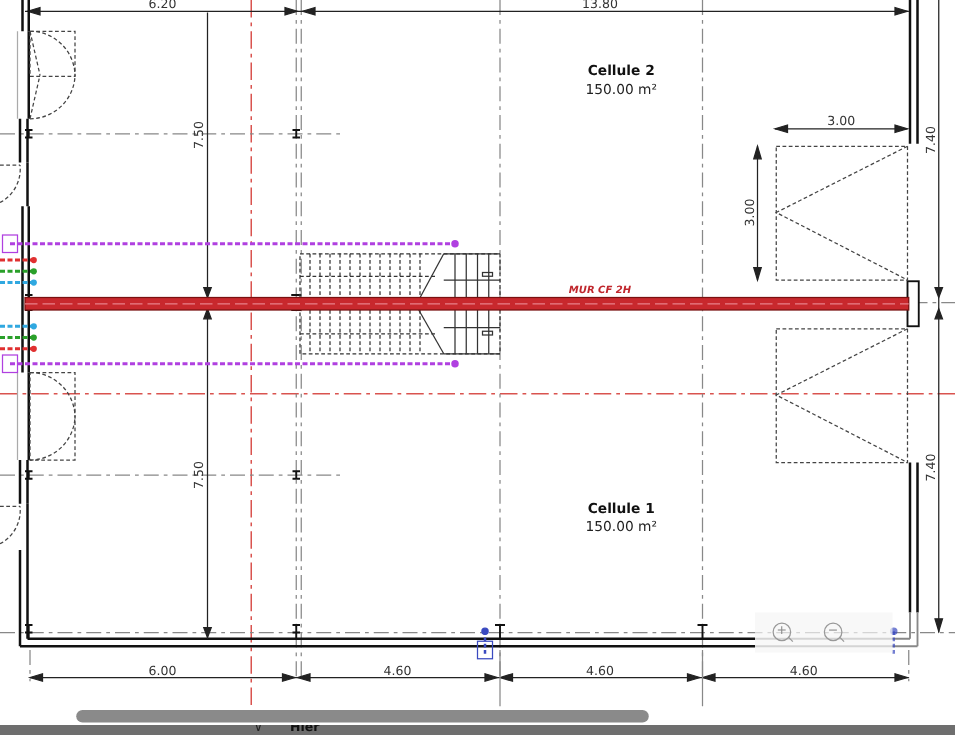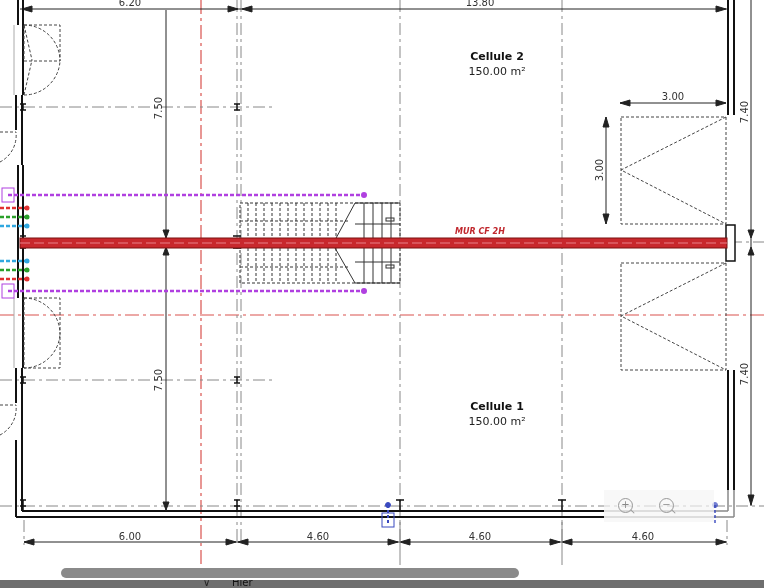--- a/index.html
+++ b/index.html
@@ -5,21 +5,21 @@
     html, body { margin: 0; padding: 0; background: #ffffff; }
     body { width: 764px; height: 588px; overflow: hidden; position: relative; font-family: "DejaVu Sans", sans-serif; }
     #viewer { position: absolute; left: 0; top: 0; width: 764px; height: 584px; background: #fff; overflow: hidden; }
     svg { position: absolute; left: 0; top: 0; }
     .dim-text { font-family: "DejaVu Sans", sans-serif; font-size: 10px; fill: #333; }
     .cell-title { font-family: "DejaVu Sans", sans-serif; font-size: 11px; font-weight: bold; fill: #111; }
     .cell-area { font-family: "DejaVu Sans", sans-serif; font-size: 11px; fill: #222; }
     .wall-label { font-family: "DejaVu Sans", sans-serif; font-size: 8px; font-weight: bold; font-style: italic; fill: #c0272d; }
     #hscroll { position: absolute; left: 61px; top: 568px; width: 458px; height: 10px; border-radius: 5px; background: #8a8a8a; }
     #bottom-bar { position: absolute; left: 0; top: 580px; width: 764px; height: 8px; background: #6e6e6e; overflow: hidden; }
-    #bottom-bar .lbl { position: absolute; left: 232px; top: -3px; font-size: 10px; color: #111; font-family: "DejaVu Sans", sans-serif; }
+    #bottom-bar .lbl { position: absolute; left: 232px; top: -3px; font-size: 10px; color: #111; font-family: "DejaVu Sans", sans-serif; font-weight: bold; }
     #bottom-bar .chev { position: absolute; left: 203px; top: -3px; font-size: 10px; color: #222; font-family: "DejaVu Sans", sans-serif; }
     #zoom-controls { position: absolute; left: 604px; top: 490px; width: 110px; height: 32px; background: rgba(245,245,245,0.7); }
     .zbtn { position: absolute; top: 8px; width: 13px; height: 13px; border: 1px solid #999; border-radius: 50%; color: #888; font-size: 10px; line-height: 12px; text-align: center; cursor: pointer; }
     .zbtn::after { content: ""; position: absolute; left: 11px; top: 12px; width: 5px; height: 1px; background: #999; transform: rotate(45deg); }
   </style>
 </head>
 <body>
 
 <div id="viewer">
   <svg width="764" height="580" viewBox="0 0 764 580">

